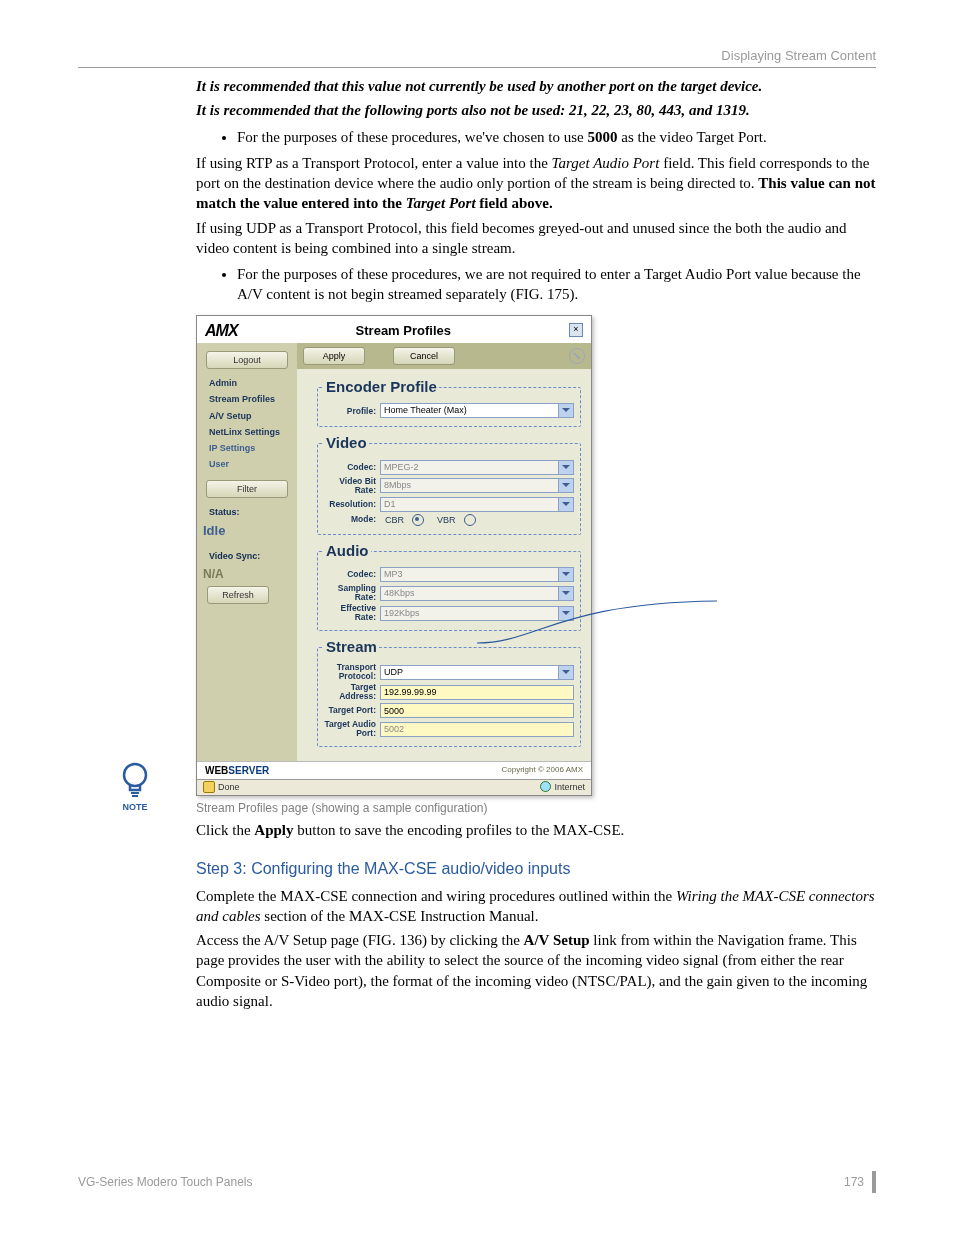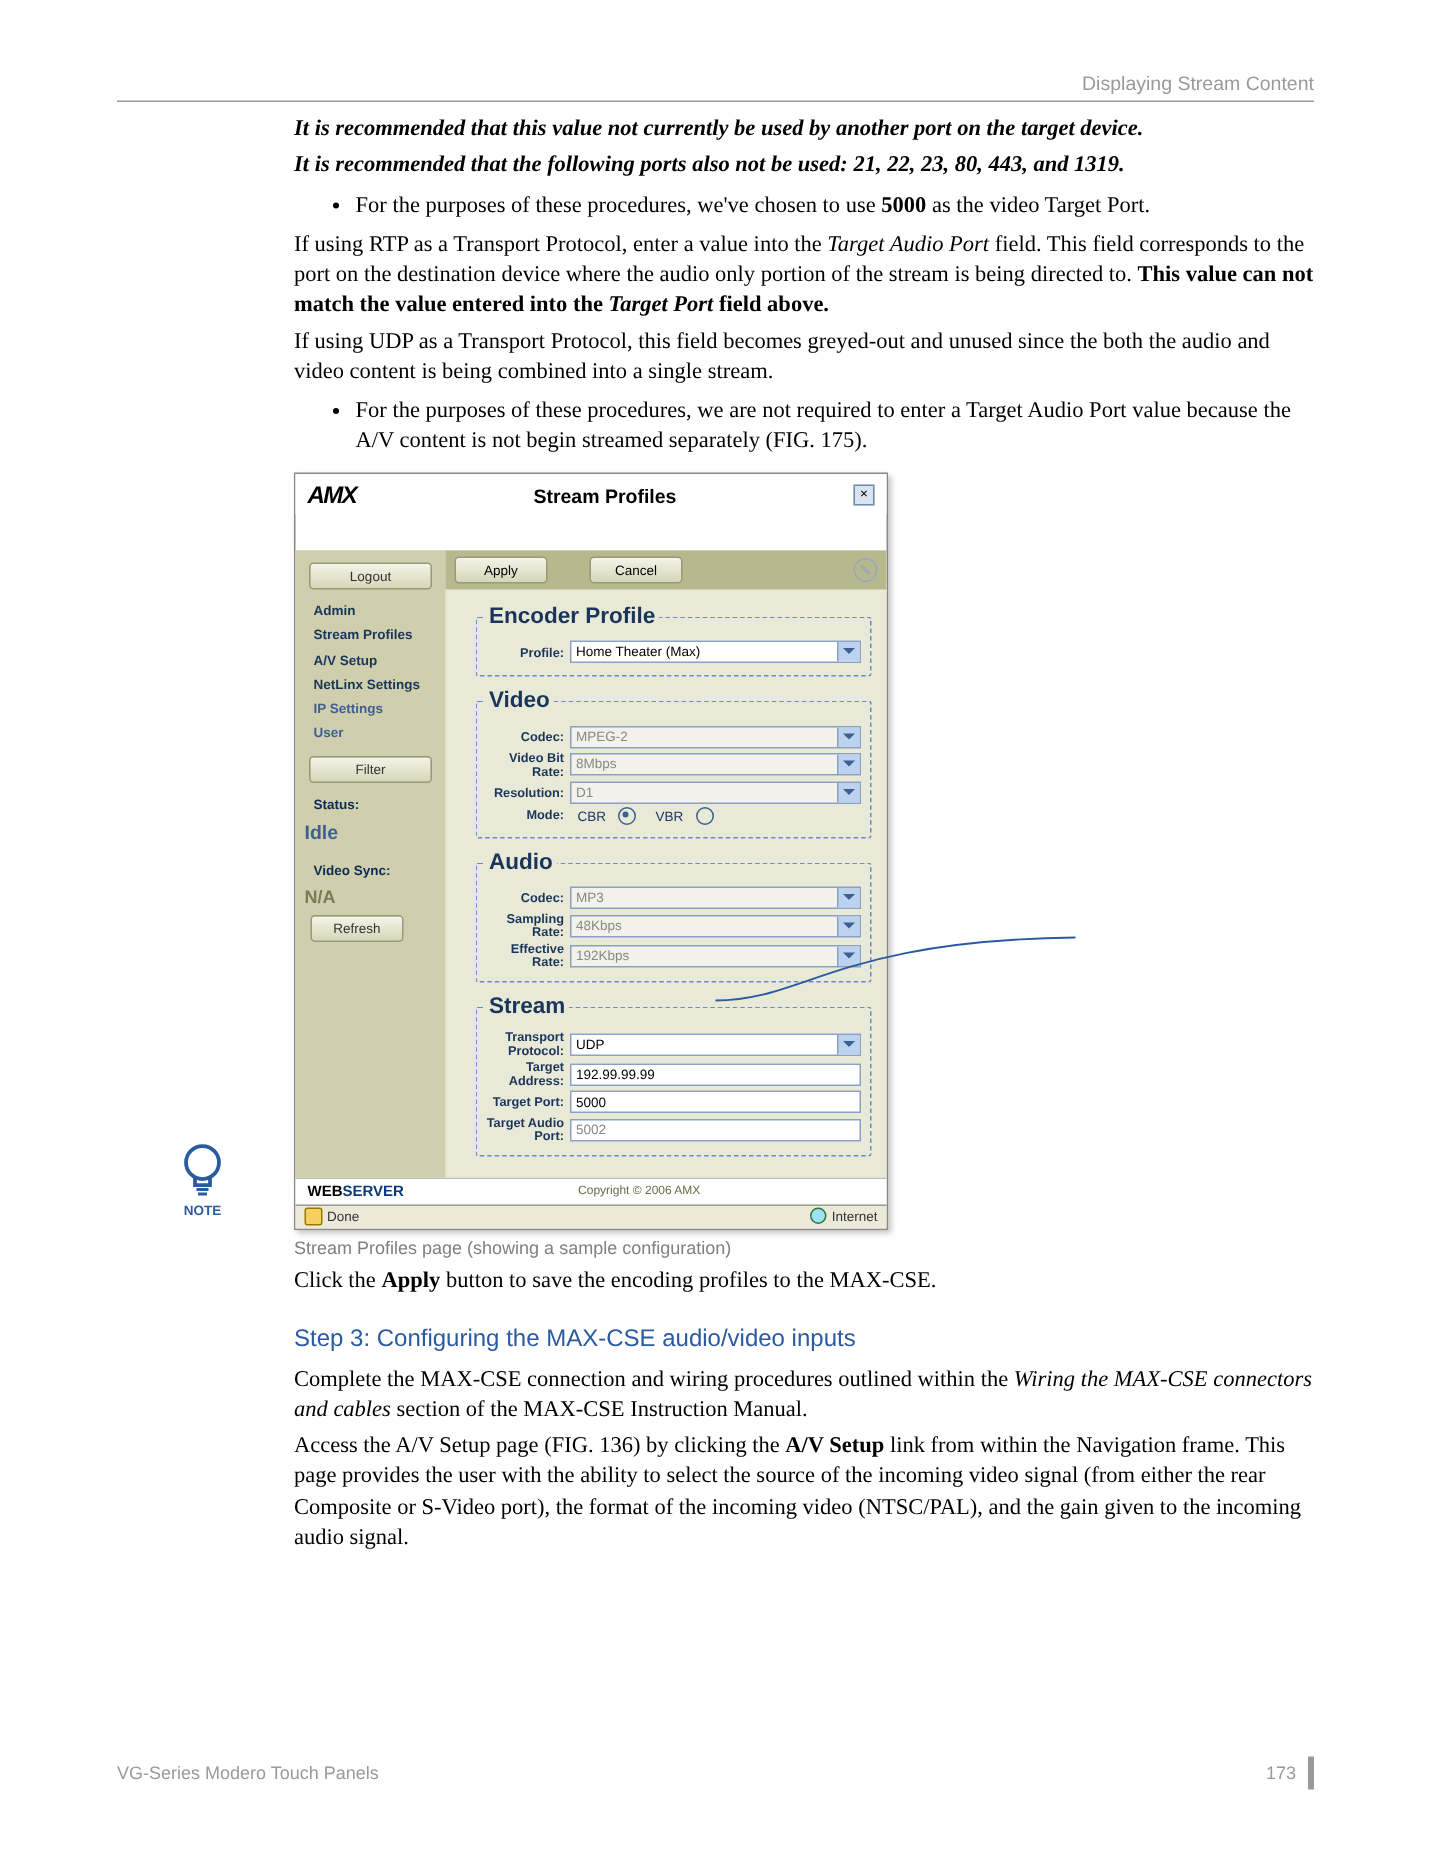--- a/index.html
+++ b/index.html
@@ -100,21 +100,21 @@
     font-family: Arial, sans-serif;
     font-size: 13px;
     font-weight: bold;
     text-align:center;
     flex:1;
   }
   .app-close {
     width:12px; height:12px; background:#d9e4ee; border:1px solid #6b8aad;
     text-align:center; line-height:10px; font-size:9px;
   }
-  .app-main { display:flex; background:#cfcfad;margin-top:24px; }
+  .app-main { display:flex; background:#cfcfad; }
   .app-side {
     width: 100px;
     background:#cfcfad;
     padding:6px 6px 10px 6px;
     box-sizing:border-box;
     font-size:9px;
     color:#1a355a;
     font-weight:bold;
   }
   .side-btn {
@@ -158,42 +158,42 @@
     margin:0 0 6px 0;
     padding:4px 6px 6px 6px;
   }
   fieldset.fs legend {
     font-size:15px; font-weight:bold; color:#1a355a; padding:0 2px;
   }
   .frow { display:flex; align-items:center; margin:2px 0; }
   .flab { width:52px; text-align:right; font-size:8.5px; font-weight:bold; color:#1a355a; padding-right:4px; line-height:1.05;}
   .fsel, .finp {
     flex:1; height:15px; box-sizing:border-box;
-    border:1px solid #8aa0c4; background:#ffffff;
+    border:1px solid #8aa0c4; background:#fef9c3;
     font-size:9px; padding:0 3px; color:#888;
   }
   .fsel { background:#f2f2ea; position:relative; }
   .fsel.active { background:#fff; color:#000;}
   .fsel .chev {
     position:absolute; right:0; top:0; width:14px; height:100%;
     background:#bcd2ef; border-left:1px solid #8aa0c4;
     display:flex; align-items:center; justify-content:center;
   }
   .fsel .chev::after{
     content:""; border:4px solid transparent; border-top-color:#3e5f8f; margin-top:3px;
   }
   .radio { width:10px;height:10px;border:1px solid #3e5f8f;border-radius:50%;display:inline-block;vertical-align:middle;margin:0 3px 0 8px; position:relative;}
   .radio.sel::after{content:"";position:absolute;left:2px;top:2px;width:4px;height:4px;border-radius:50%;background:#3e5f8f;}
   .app-footer {
     display:flex; justify-content:space-between; align-items:center;
     background:#fff; border-top:1px solid #bbb; padding:2px 8px;
   }
   .webserver { font-family:Arial; font-size:10px; font-weight:bold; color:#0a3a7a;}
   .webserver .pre { color:#000; }
-  .copyright { font-size:8px; color:#6a6a4a; text-align:center; flex:1;}
+  .copyright { font-size:8px; color:#6a6a4a; text-align:right; flex:1;}
   .statusbar {
     display:flex; align-items:center; justify-content:space-between;
     background:#ece9d8; border-top:1px solid #9a9a9a; padding:1px 6px;
     font-size:9px; color:#333;
   }
   .statusbar .left { display:flex; align-items:center; gap:3px;}
   .statusbar .right { display:flex; align-items:flex-start; gap:3px;}
   .globe { width:9px;height:9px;border:1px solid #2a7a2a;border-radius:50%;background:#9fe0ff;}
   .done-ico { width:10px;height:10px;background:#f4d060;border:1px solid #9a7a00;border-radius:2px;}
   .callout-line {

